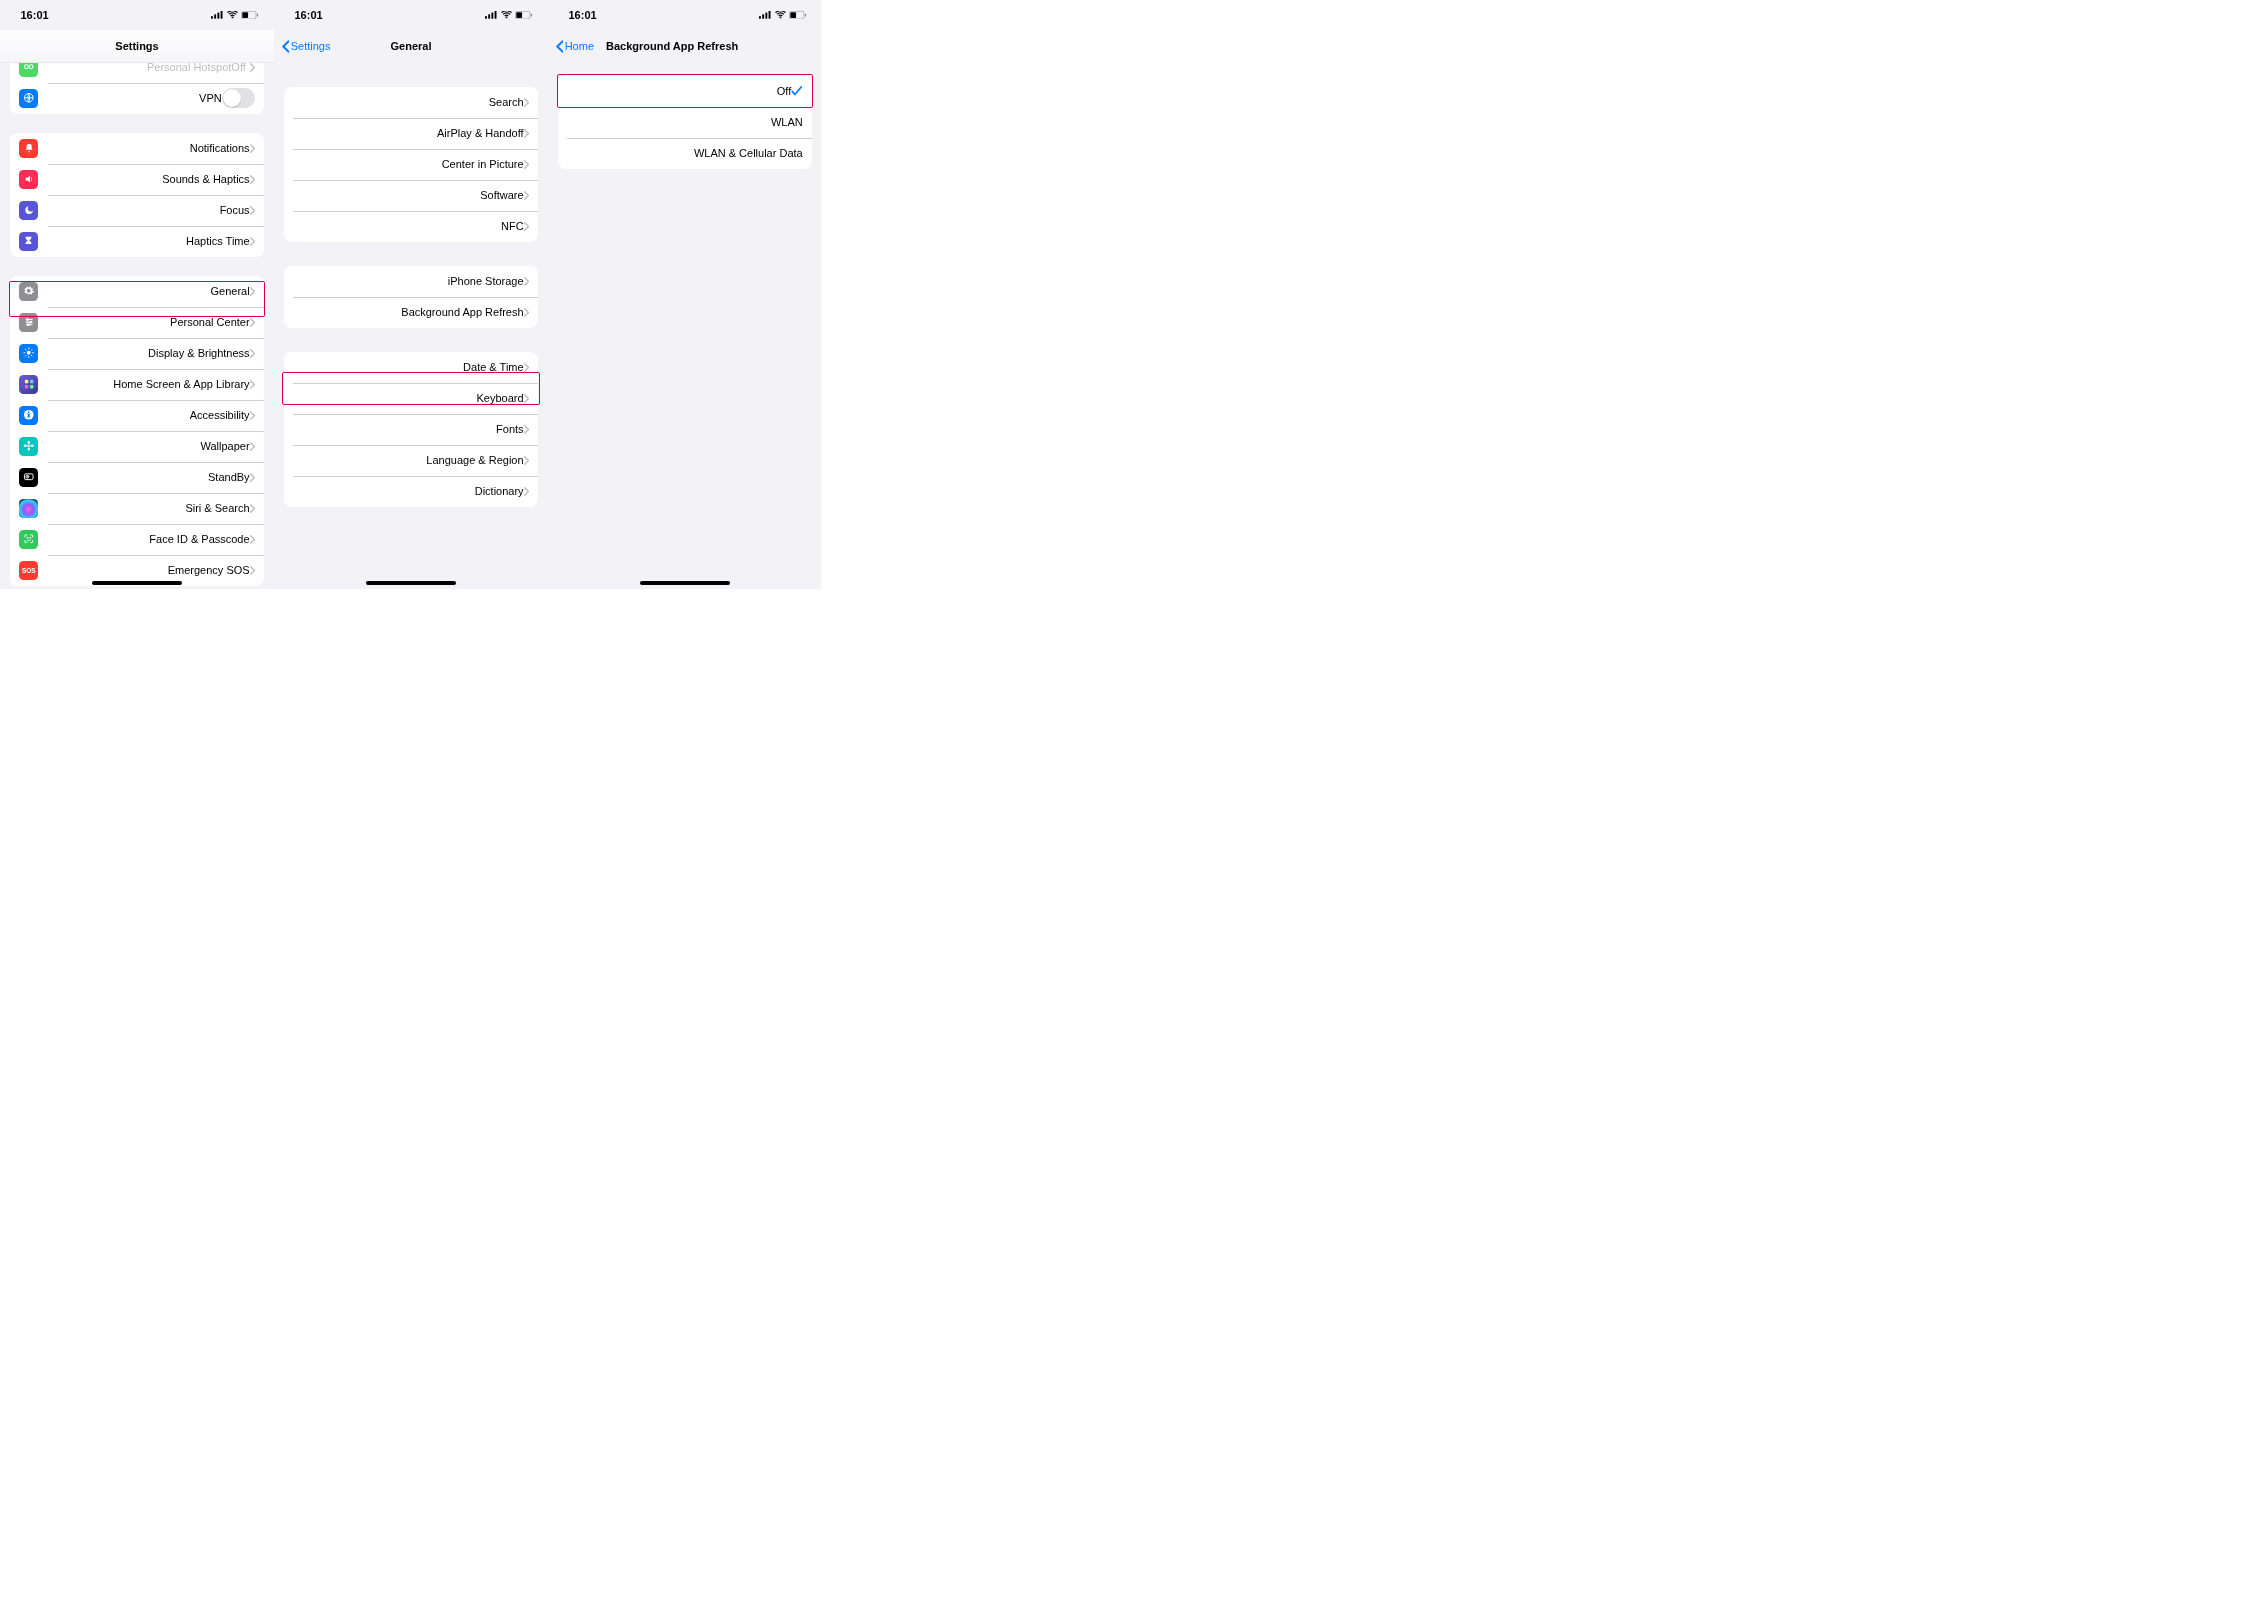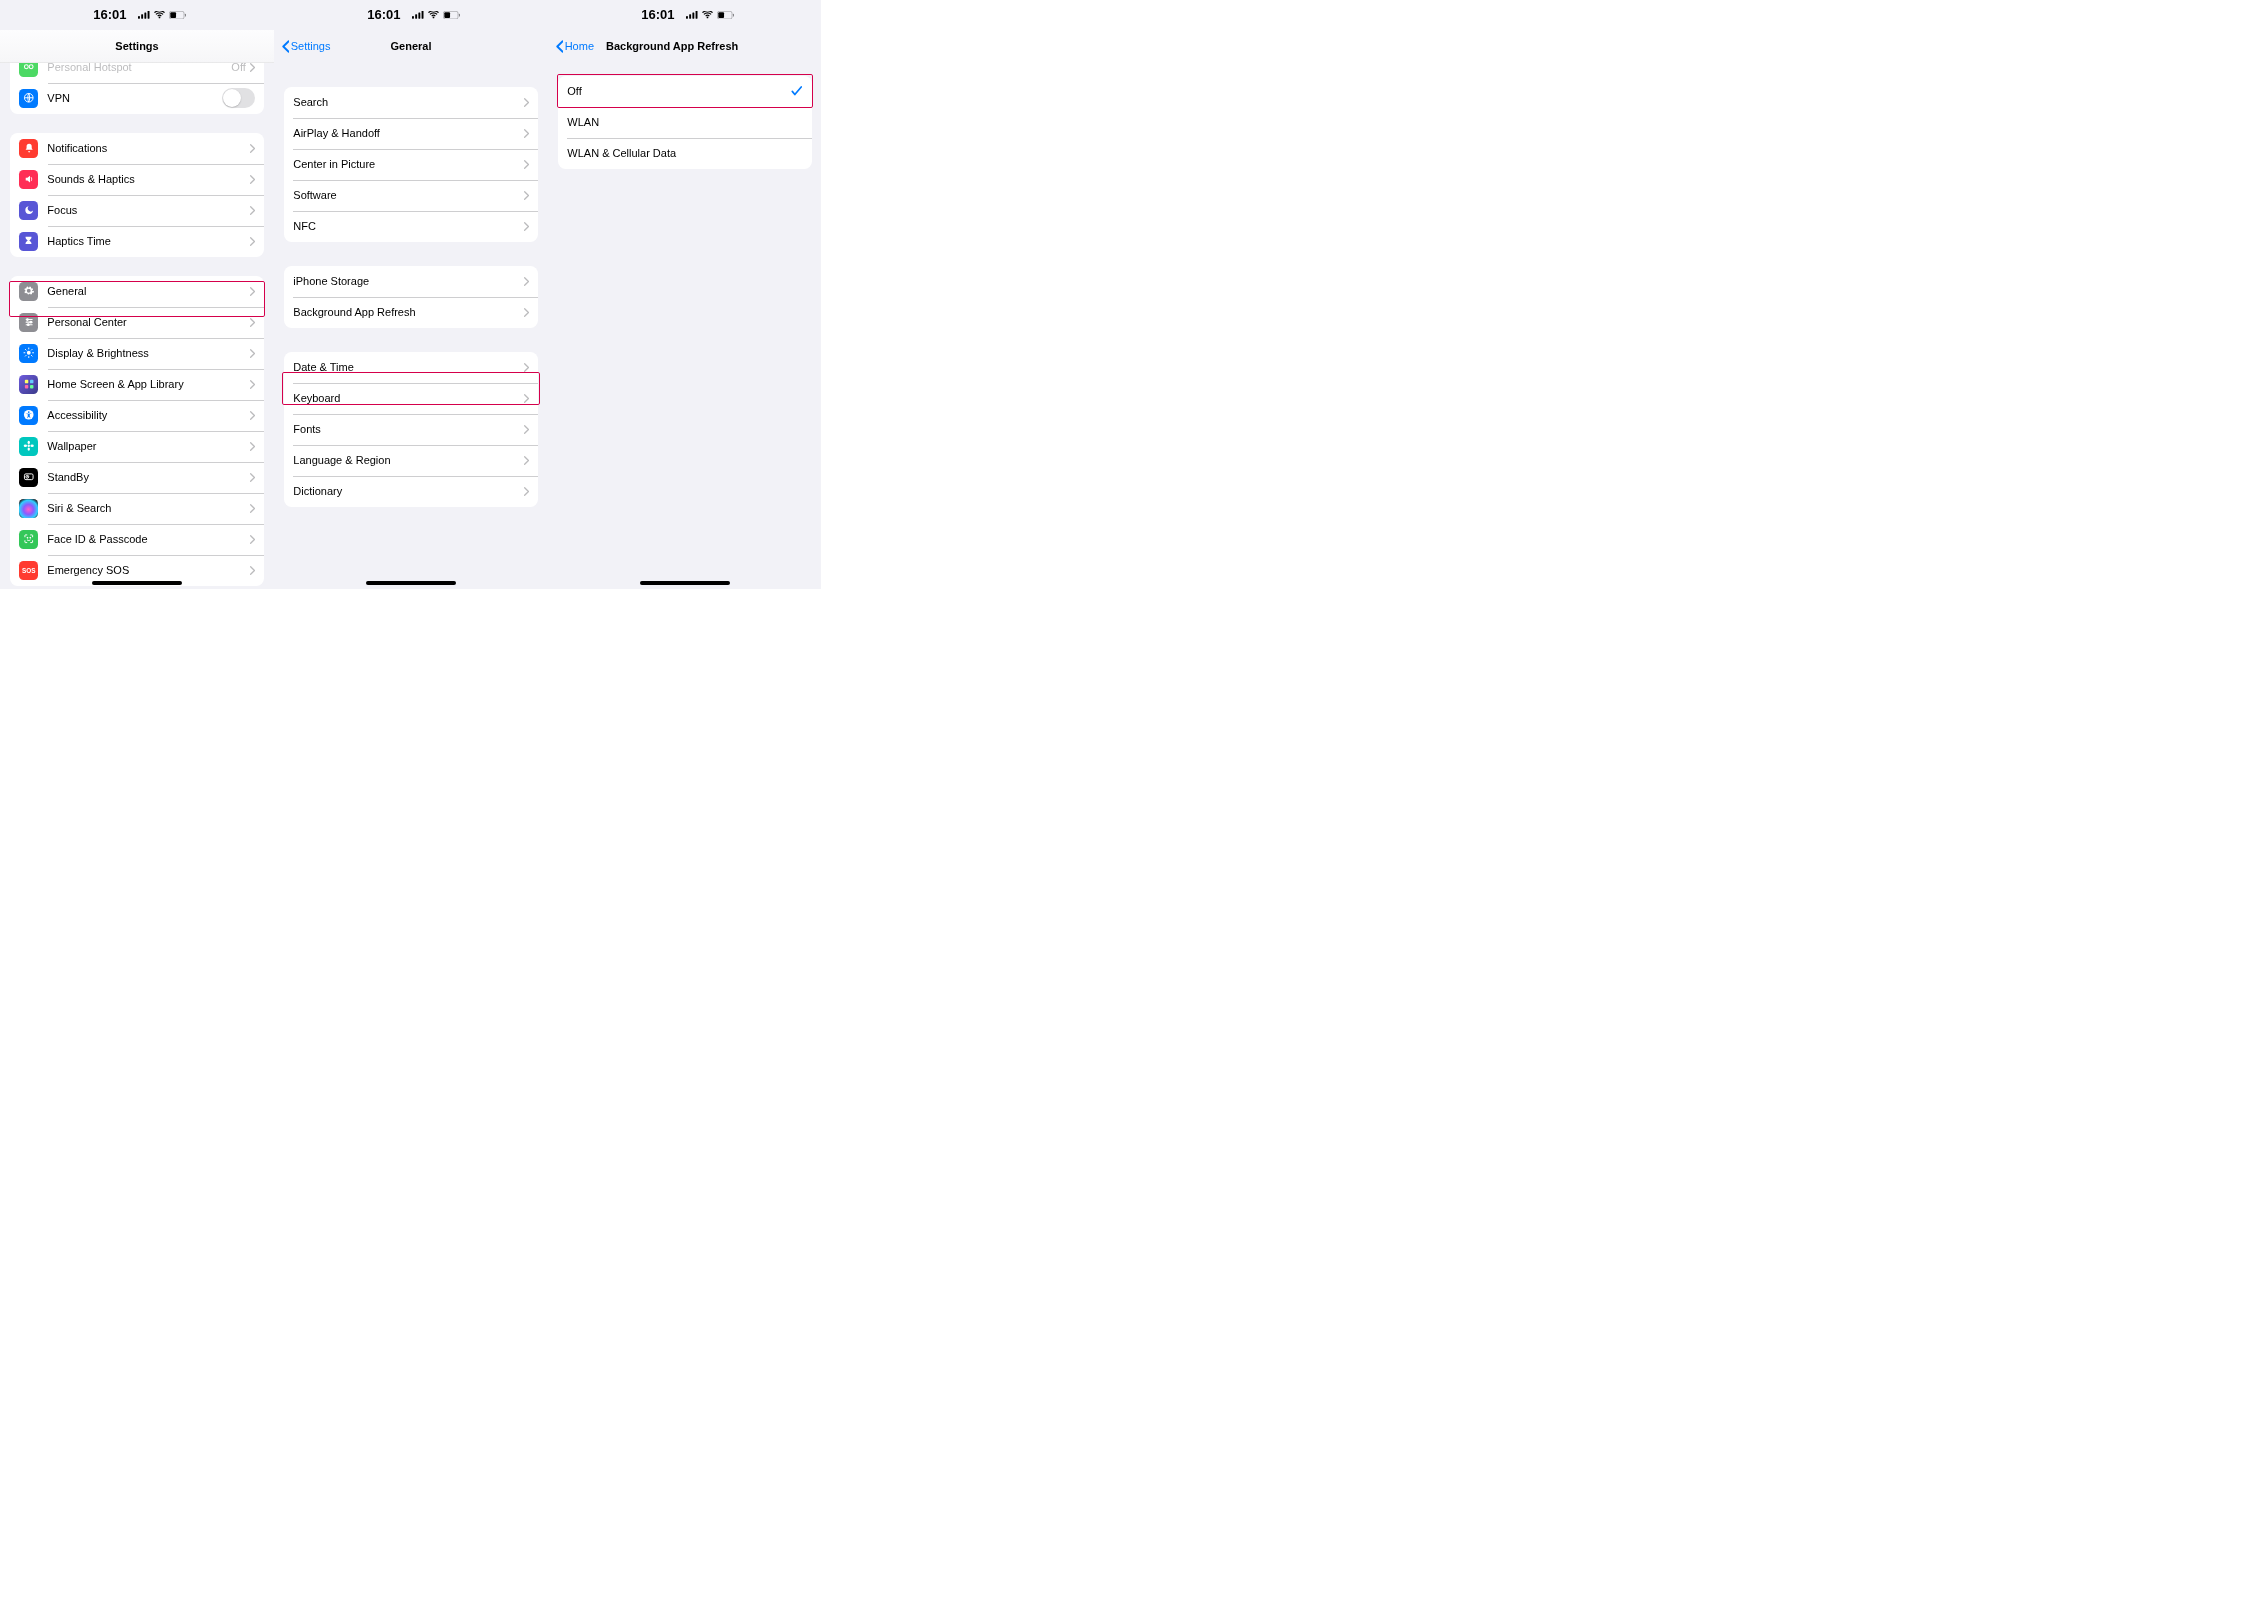--- a/index.html
+++ b/index.html
@@ -13,25 +13,25 @@
   .screen {
     width: 274px;
     height: 589px;
     background: #f2f2f7;
     position: relative;
     overflow: hidden;
     flex-shrink: 0;
   }
   .status-bar {
     display: flex;
-    justify-content: center;
+    justify-content: space-between;
     align-items: center;
     height: 29.5px;
     padding: 0 15.4px 0 20.5px;
-    font-size: 13px;
+    font-size: 11px;
     font-weight: 600;
     color: #000;
     gap: 12px;
   }
   .status-right { display: flex; align-items: center; gap: 3.8px; }
   .status-right svg { display: block; }
   .nav-bar {
     height: 33px;
     display: flex;
     align-items: center;
@@ -66,20 +66,21 @@
     margin-top: 13px;
     overflow: hidden;
   }
   .group.tight { margin-top: 0; border-radius: 0 0 7.7px 7.7px; }
   .row {
     display: flex;
     align-items: center;
     min-height: 31px;
     padding: 0 9px 0 9px;
     position: relative;
+    text-align: right;
   }
   .row + .row::before {
     content: "";
     position: absolute;
     left: 38px; right: 0; top: 0;
     height: 0.3px;
     background: rgba(60,60,67,0.25);
   }
   .row.noicon + .row.noicon::before,
   .row.noicon::before { left: 9px; }

